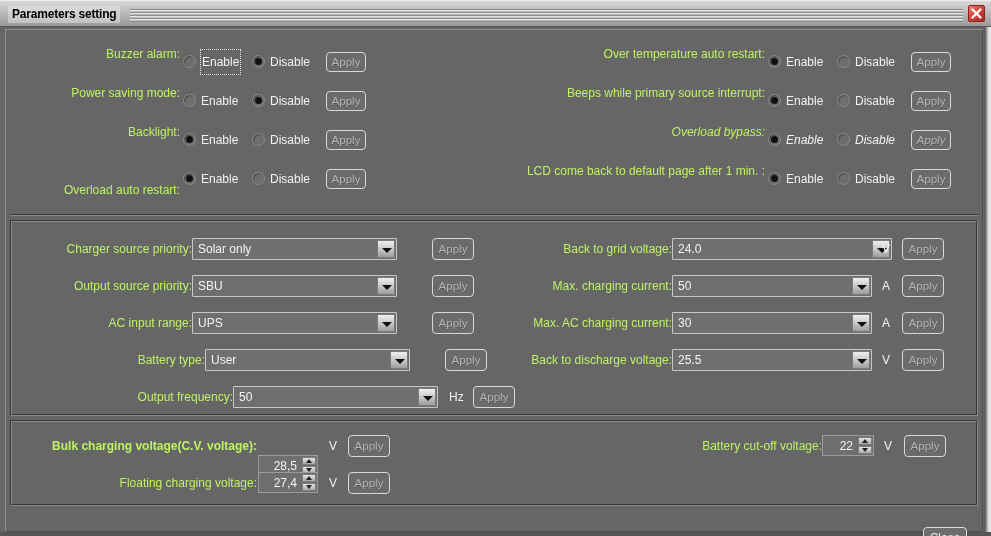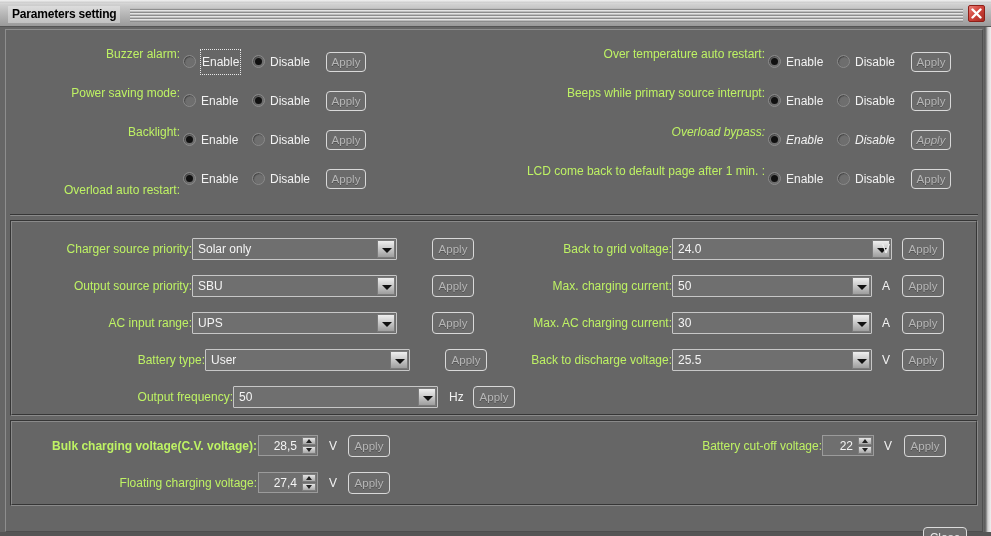--- a/index.html
+++ b/index.html
@@ -423,21 +423,21 @@
         </div>
         <div class="unit" style="left:390px;">V</div>
         <div class="apply big" style="left:410px;">Apply</div>
       </div>
     </div>
 
     <div class="section" id="sec-spins">
 
       <div class="row" style="left:0;top:12px;width:390px;">
         <div class="lbl" style="width:210px;right:145px;font-weight:bold;">Bulk charging voltage(C.V. voltage):</div>
-        <div class="spin" style="left:246px;width:60px;">
+        <div class="spin" style="left:246px;width:60px;margin-top:20px;">
           <div class="sval">28,5</div>
           <div class="sbtns">
             <div class="sbtn up"></div>
             <div class="sbtn dn"></div>
           </div>
         </div>
         <div class="unit" style="left:317px;">V</div>
         <div class="apply big" style="left:336px;">Apply</div>
       </div>
 

